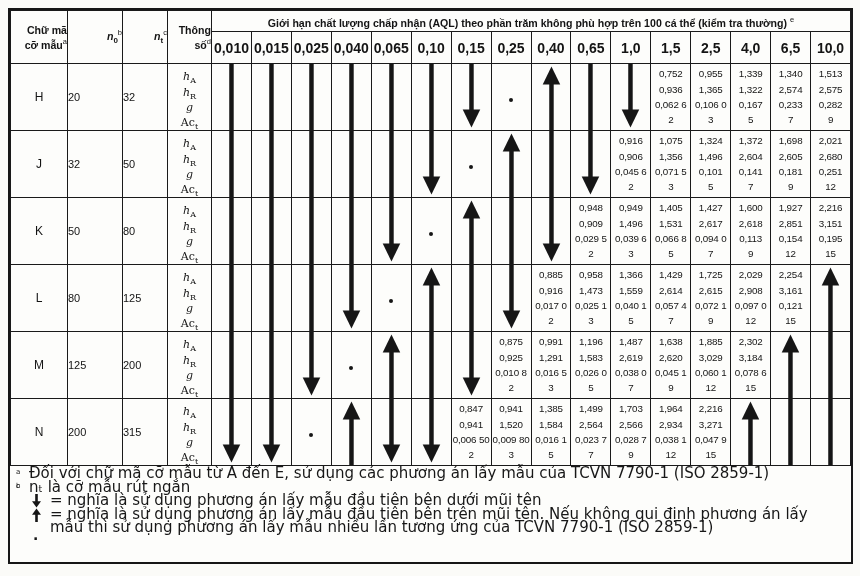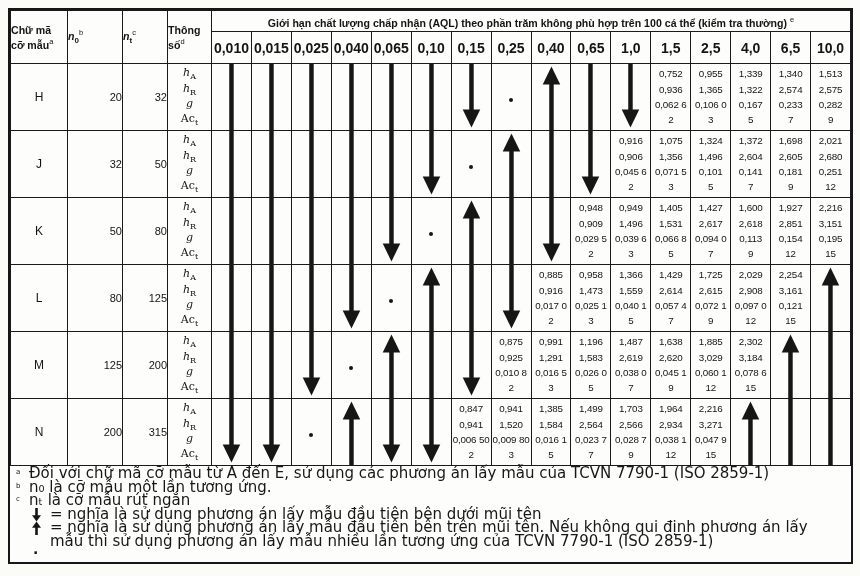--- a/index.html
+++ b/index.html
@@ -3,28 +3,28 @@
 <meta charset="utf-8">
 <style>
   html,body{margin:0;padding:0;}
   body{width:860px;height:576px;background:#fbfbf8;font-family:"Liberation Sans",sans-serif;color:#141414;}
   .page{position:relative;width:860px;height:576px;overflow:hidden;}
   .frame{position:absolute;left:8px;top:8px;width:845px;height:556px;border:2px solid #161616;box-sizing:border-box;background:#fdfdfb;}
   table.grid{border-collapse:collapse;table-layout:fixed;width:100%;}
   table.grid th,table.grid td{border:1.4px solid #1a1a1a;padding:0;margin:0;overflow:hidden;}
   thead .ttl{font-size:10.6px;font-weight:bold;text-align:center;height:20px;line-height:13px;}
   thead .aqlv{font-size:14px;font-weight:bold;text-align:center;height:31px;}
-  th.lefthd{font-size:10.6px;font-weight:bold;text-align:left;line-height:12px;}
+  th.lefthd{font-size:10.6px;font-weight:bold;text-align:right;line-height:12px;}
   sup{font-size:7.5px;font-weight:normal;}
   sub{font-size:8px;}
   tbody tr{height:66.4px;}
   td.codec{font-size:12px;font-weight:500;text-align:center;}
-  td.numc{font-size:11px;font-weight:500;text-align:right;}
+  td.numc{font-size:11px;font-weight:500;text-align:left;}
   td.paramc{text-align:center;font-family:"DejaVu Serif",serif;font-size:11px;}
-  .pline{line-height:14px;height:15.4px;}
+  .pline{line-height:22px;height:15.4px;}
   .pit{font-style:italic;}
   td.vcell{vertical-align:middle;}
   .vline{font-size:9.8px;line-height:15.4px;height:15.4px;text-align:center;white-space:nowrap;letter-spacing:-0.15px;font-weight:500;}
   td.acell{vertical-align:top;}
   td.acell svg{display:block;width:100%;height:66px;}
   td.dcell{text-align:center;vertical-align:middle;}
   .dotmark{display:inline-block;width:4px;height:4px;border-radius:50%;background:#161616;}
   .arrowfill{fill:#161616;stroke:none;}
   .footnotes{position:absolute;left:0;right:0;top:452px;bottom:0;padding:5px 8px 0 4px;font-family:"DejaVu Sans",sans-serif;}
   .fline{position:relative;font-size:10.3px;line-height:12.6px;padding-left:15px;color:#171717;}
@@ -656,21 +656,21 @@
             <td class="acell">
               <svg viewBox="0 0 40 66" preserveAspectRatio="none">
                 <rect class="arrowfill" x="17.7" y="0" width="4.6" height="66"></rect>
               </svg>
             </td>
           </tr>
         </tbody>
     </table>
     <div class="footnotes" id="footnotes">
         <div class="fline"><span class="fmark">a</span><span class="fsub">Đối với chữ mã cỡ mẫu từ A đến E, sử dụng các phương án lấy mẫu của TCVN 7790-1 (ISO 2859-1)</span></div>
-        <div class="fline"><span class="fmark">b</span><span class="fsub">n₀ là cỡ mẫu một lần tương ứng.</span></div>
+        <div class="fline"><span class="fmark">b</span></div>
         <div class="fline"><span class="fmark">c</span><span class="fsub">nₜ là cỡ mẫu rút ngắn</span></div>
         <div class="fline sym"><span class="fsym"><svg width="11" height="14" viewBox="0 0 11 14">
               <rect class="arrowfill" x="4.2" y="0" width="2.6" height="8"></rect>
               <polygon class="arrowfill" points="1,7.2 10,7.2 5.5,13.5"></polygon>
             </svg></span><span class="fsub">= nghĩa là sử dụng phương án lấy mẫu đầu tiên bên dưới mũi tên</span></div>
         <div class="fline sym"><span class="fsym"><svg width="11" height="14" viewBox="0 0 11 14">
               <polygon class="arrowfill" points="1,6.8 10,6.8 5.5,0.5"></polygon>
               <rect class="arrowfill" x="4.2" y="6" width="2.6" height="8"></rect>
             </svg></span><span class="fsub">= nghĩa là sử dụng phương án lấy mẫu đầu tiên bên trên mũi tên. Nếu không qui định phương án lấy mẫu thì sử dụng phương án lấy mẫu nhiều lần tương ứng của TCVN 7790-1 (ISO 2859-1)</span></div>
         <div class="fline sym"><span class="fdot">·</span></div>

